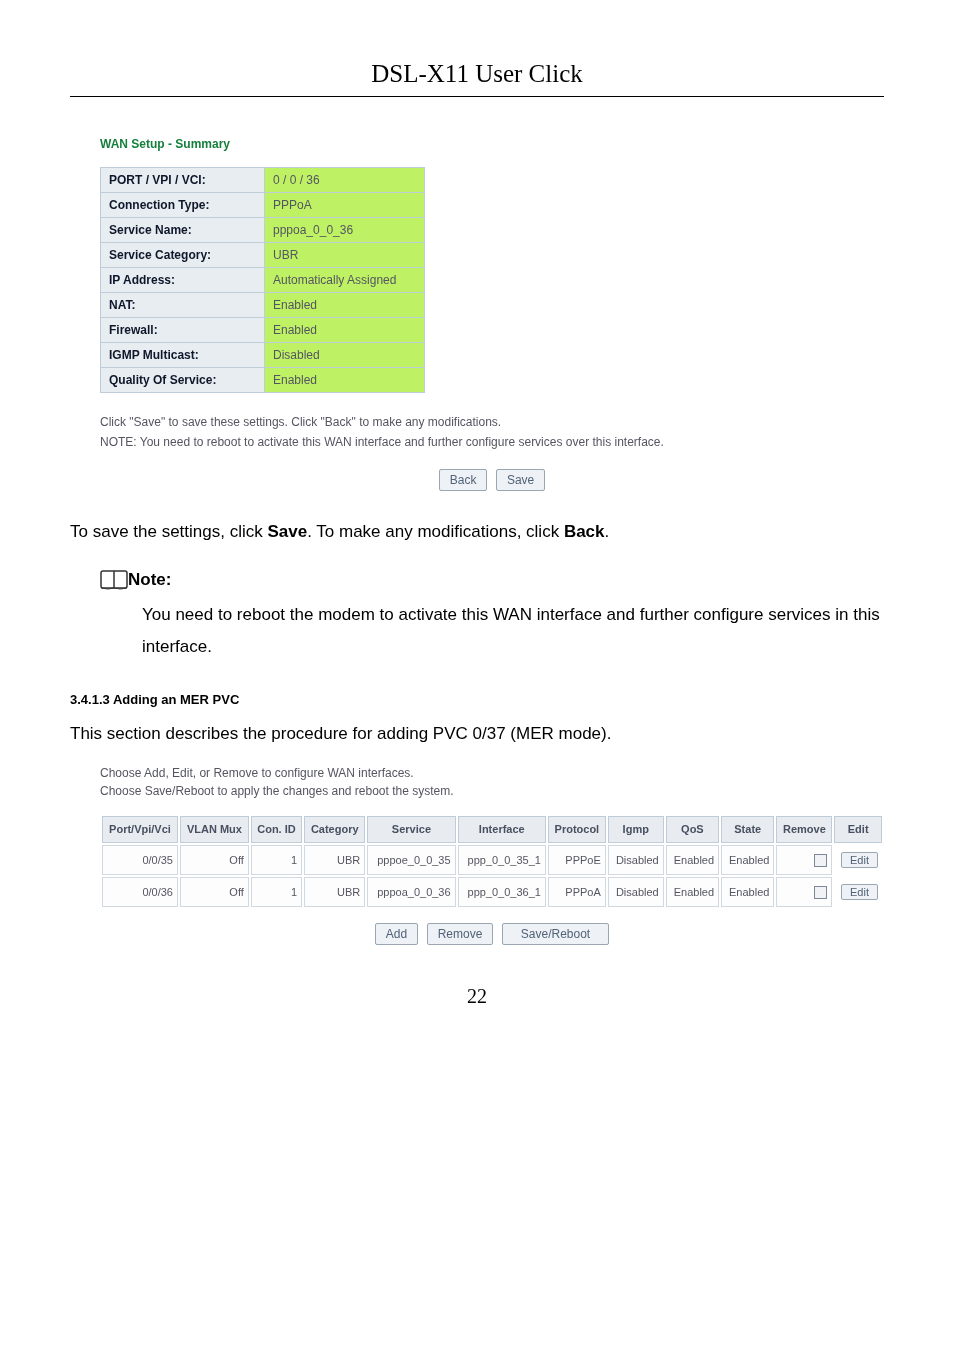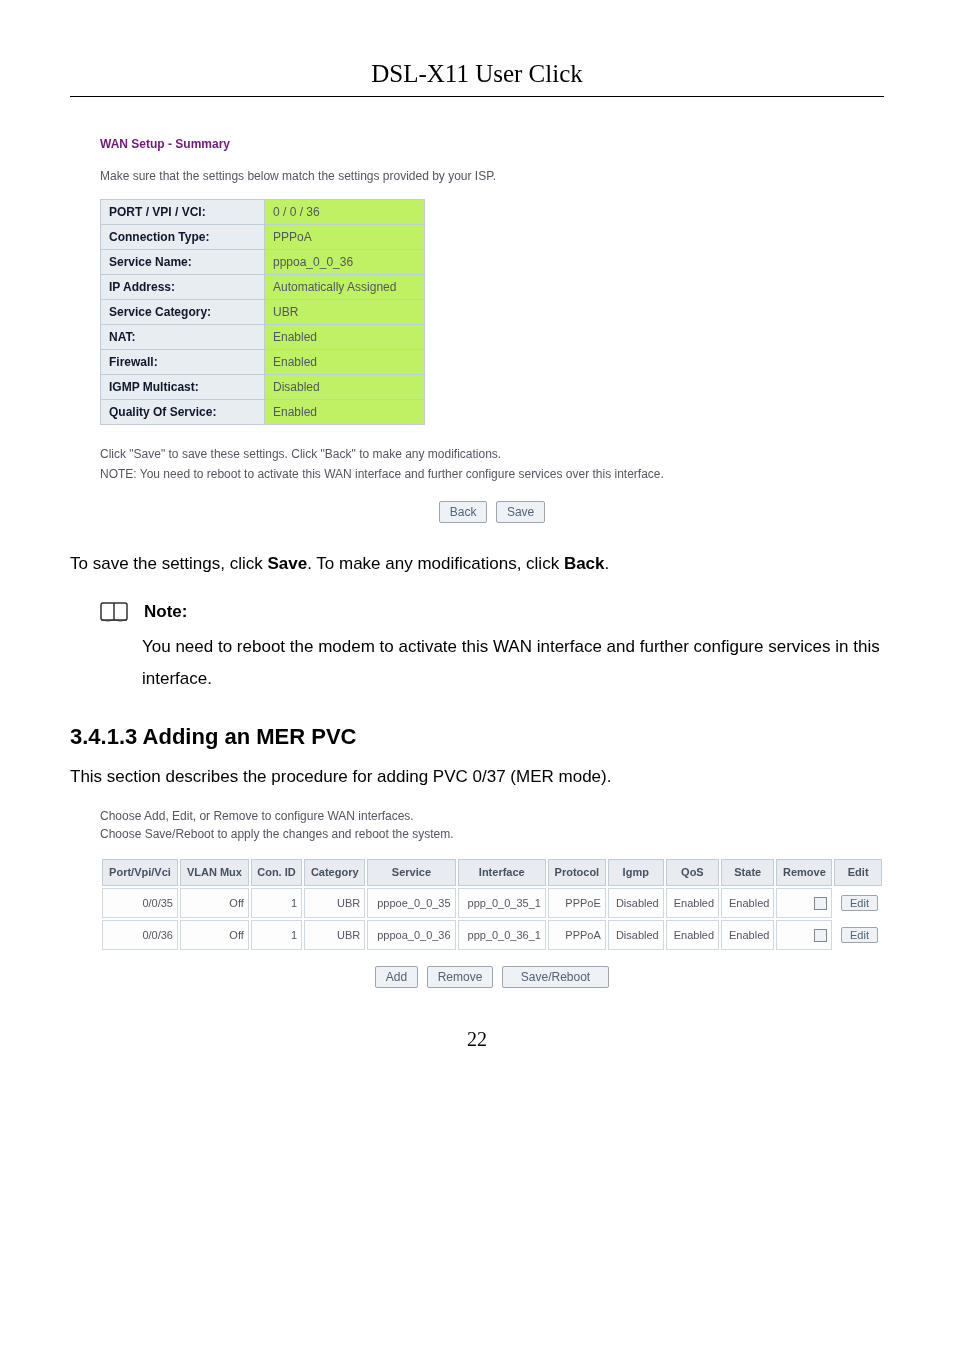--- a/index.html
+++ b/index.html
@@ -16,21 +16,21 @@
       font-family: "Times New Roman", Times, serif;
       font-size: 25px;
       font-weight: normal;
       border-bottom: 1px solid #000;
       padding-bottom: 8px;
       margin-bottom: 40px;
     }
     .ui-block { margin-left: 30px; }
     .ui-section-title {
       font-family: Verdana, Arial, sans-serif;
-      color: #701a75;
+      color: #15803d;
       font-size: 12px;
       font-weight: bold;
       margin-bottom: 16px;
     }
     .ui-description {
       font-family: Verdana, Arial, sans-serif;
       color: #555562;
       font-size: 12px;
       margin-bottom: 14px;
       line-height: 1.5;
@@ -73,32 +73,32 @@
       border-radius: 2px;
       cursor: pointer;
     }
     .ui-btn-wide { padding-left: 18px; padding-right: 18px; }
     .doc-para {
       font-size: 17px;
       margin: 10px 0 24px 0;
       line-height: 1.55;
       color: #000;
     }
-    .note-row { display: flex; align-items: center; gap: 16px; margin-bottom: 8px; margin-left: 30px;}
+    .note-row { display: flex; align-items: center; gap: 0; margin-bottom: 8px; margin-left: 30px;}
     .note-icon { width: 28px; height: 22px; position: relative; }
     .note-icon svg { display: block; }
     .note-title { font-weight: bold; font-size: 17px; }
     .note-body {
       margin-left: 72px;
       font-size: 17px;
       line-height: 1.85;
       margin-bottom: 30px;
     }
     .subhead {
-      font-size: 22px;
+      font-size: 13px;
       font-weight: bold;
       margin: 18px 0 14px 0;
     }
     .wan-table {
       border-collapse: separate;
       border-spacing: 2px;
       font-family: Verdana, Arial, sans-serif;
       font-size: 11px;
       color: #555562;
       width: 100%;
@@ -148,43 +148,42 @@
     }
     .btn-row2 { text-align: center; }
   </style>
 </head>
 <body>
 
 <div class="doc-title">DSL-X11 User Click</div>
 
 <div class="ui-block">
   <div class="ui-section-title">WAN Setup - Summary</div>
-  <div class="ui-description">Make sure that the settings below match the settings provided by your ISP.</div>
 
   <table class="kv-table">
     <tbody>
         <tr>
           <td class="k">PORT / VPI / VCI:</td>
           <td class="v">0 / 0 / 36</td>
         </tr>
     <tr>
           <td class="k">Connection Type:</td>
           <td class="v">PPPoA</td>
         </tr>
     <tr>
           <td class="k">Service Name:</td>
           <td class="v">pppoa_0_0_36</td>
         </tr>
     <tr>
+          <td class="k">Service Category:</td>
+          <td class="v">UBR</td>
+        </tr>
+    <tr>
           <td class="k">IP Address:</td>
           <td class="v">Automatically Assigned</td>
-        </tr>
-    <tr>
-          <td class="k">Service Category:</td>
-          <td class="v">UBR</td>
         </tr>
     <tr>
           <td class="k">NAT:</td>
           <td class="v">Enabled</td>
         </tr>
     <tr>
           <td class="k">Firewall:</td>
           <td class="v">Enabled</td>
         </tr>
     <tr>

